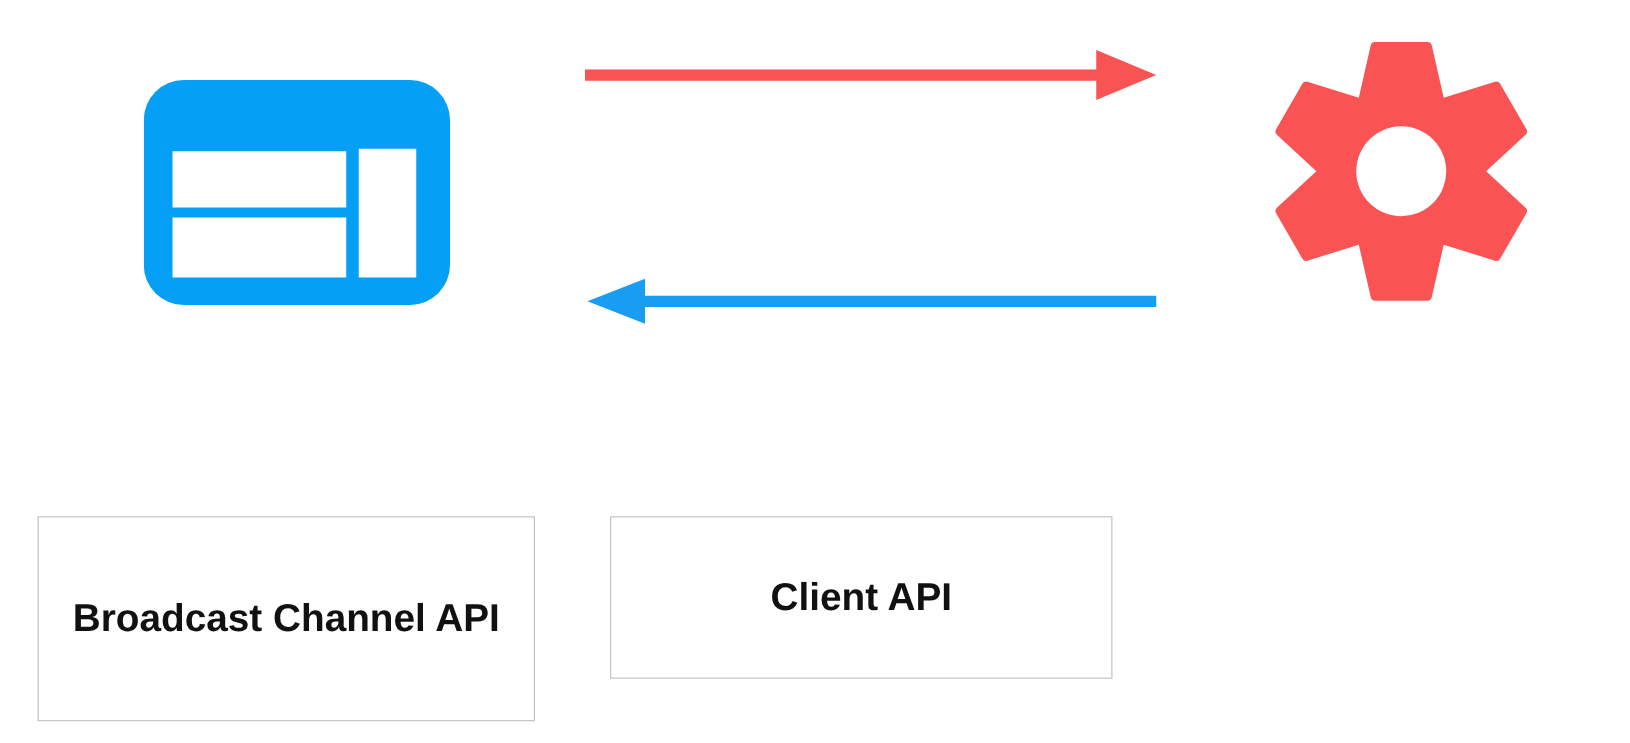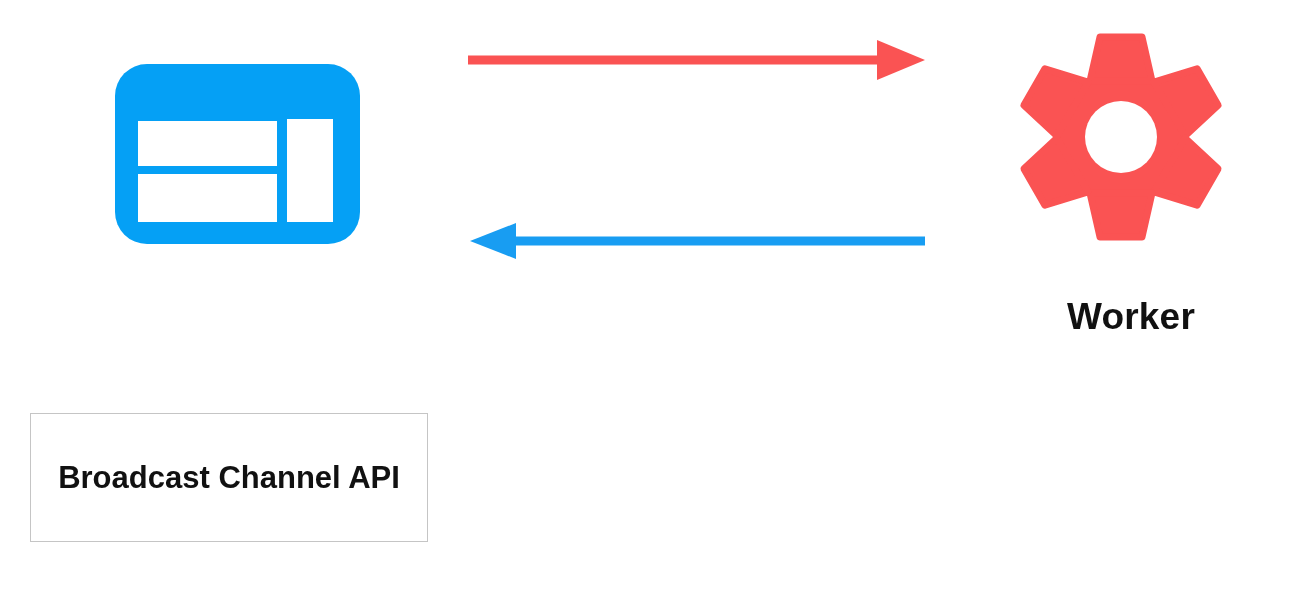--- a/index.html
+++ b/index.html
@@ -55,21 +55,21 @@
     display: flex;
     align-items: center;
     justify-content: center;
     text-align: center;
     color: #111111;
     font-size: 31px;
     font-weight: 700;
     line-height: 1.35;
     box-sizing: border-box;
   }
-  .channel-box-1 { left: 30px;  top: 413px; width: 398px; height: 129px; padding: 0 26px; }
+  .channel-box-1 { left: 30px;  top: 413px; width: 398px; height: 164px; padding: 0 26px; }
   .channel-box-2 { left: 488px; top: 413px; width: 402px; height: 130px; padding: 0 26px; }
   .channel-box-3 { left: 973px; top: 421px; width: 297px; height: 129px; padding: 0 30px; border-width: 2px; }
 </style>
 </head>
 <body>
 
 <div class="canvas">
 
   <svg class="abs window-icon" viewBox="0 0 245 180">
     <rect x="0" y="0" width="245" height="180" rx="32" fill="#05A0F5"></rect>
@@ -96,21 +96,23 @@
       <polygon points="-31,-56 -21,-100 21,-100 31,-56" transform="translate(105,105) rotate(0)"></polygon>
       <polygon points="-31,-56 -21,-100 21,-100 31,-56" transform="translate(105,105) rotate(60)"></polygon>
       <polygon points="-31,-56 -21,-100 21,-100 31,-56" transform="translate(105,105) rotate(120)"></polygon>
       <polygon points="-31,-56 -21,-100 21,-100 31,-56" transform="translate(105,105) rotate(180)"></polygon>
       <polygon points="-31,-56 -21,-100 21,-100 31,-56" transform="translate(105,105) rotate(240)"></polygon>
       <polygon points="-31,-56 -21,-100 21,-100 31,-56" transform="translate(105,105) rotate(300)"></polygon>
     </g>
     <circle cx="105" cy="105" r="36" fill="#ffffff" stroke="none"></circle>
   </svg>
 
-  <div class="abs node-label worker-label">Worker</div>
 
   <div class="abs channel-box channel-box-1">
     <span>Broadcast Channel API</span>
   </div>
 
+  <div class="abs channel-box channel-box-2">
+    <span>Client API</span>
+  </div>
 
 
 </div>
 
 </body></html>

